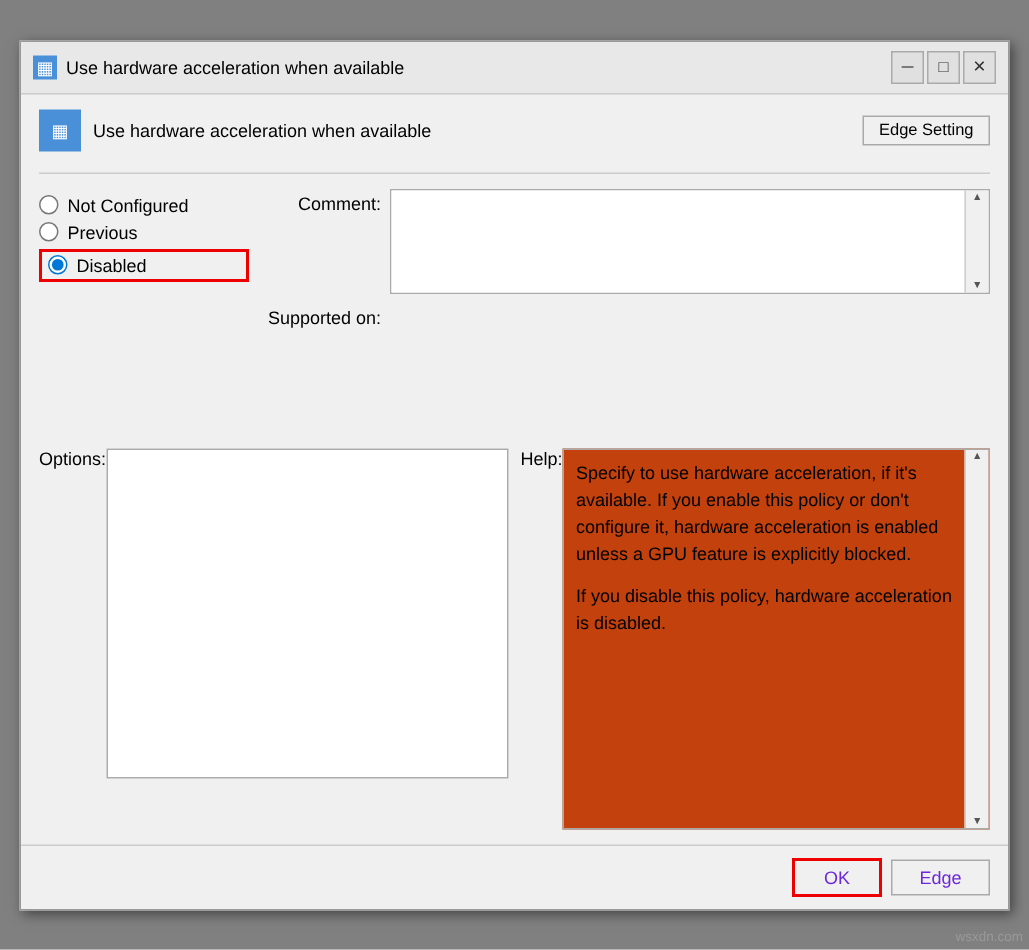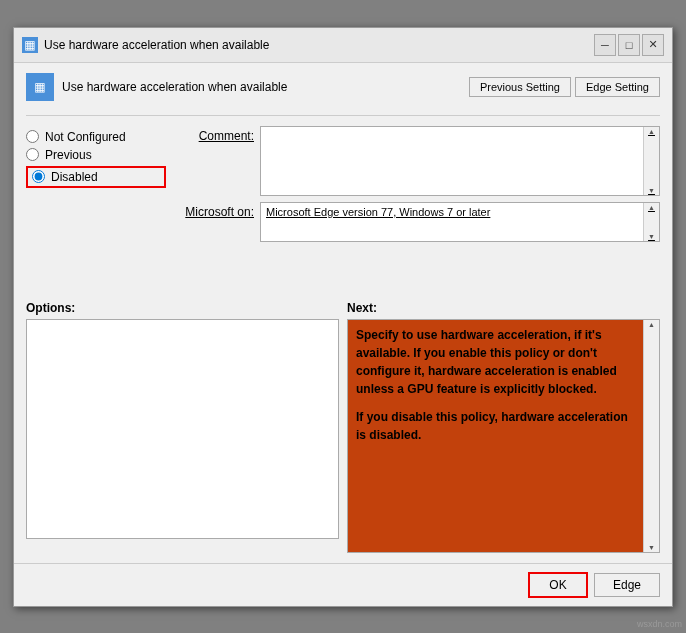--- a/index.html
+++ b/index.html
@@ -179,21 +179,20 @@
       padding: 2px 4px;
       display: inline-flex;
       gap: 6px;
     }
 
     .right-panel {
       flex: 1;
       display: flex;
       flex-direction: column;
       gap: 6px;
-      text-decoration: underline;
     }
 
     .field-row {
       display: flex;
       align-items: flex-start;
       gap: 6px;
     }
 
     .field-label {
       min-width: 80px;
@@ -210,42 +209,41 @@
     .options-box {
       flex: 1;
       border: 1px solid #aaa;
       background: white;
       min-height: 180px;
       max-height: 220px;
     }
 
     .section-wrapper {
       display: flex;
-      flex-direction: column;
-      flex: 1;
-      font-weight: bold;
+      flex-direction: row;
+      flex: 1;
     }
 
     .bottom-bar {
       display: flex;
       justify-content: flex-end;
       gap: 6px;
       padding: 8px 12px;
       border-top: 1px solid #ccc;
       background: #f0f0f0;
       align-items: center;
     }
 
     .bottom-btn {
       padding: 4px 18px;
       background: #f0f0f0;
       border: 1px solid #aaa;
       cursor: pointer;
       font-size: 12px;
-      color: #000000;
+      color: #6d28d9;
       min-width: 60px;
     }
 
     .bottom-btn.ok-btn {
       border: 2px solid #e00;
     }
 
     .watermark {
       position: absolute;
       bottom: 4px;
@@ -345,21 +343,20 @@
   <div class="content">
 
     <div class="header-row">
       <div class="header-left">
         <div class="header-icon">
           <span>▦</span>
         </div>
         <span class="header-title">Use hardware acceleration when available</span>
       </div>
       <div class="header-buttons">
-        <button class="nav-btn">Previous Setting</button>
         <button class="nav-btn">Edge Setting</button>
       </div>
     </div>
 
     <hr class="divider">
 
     <div class="main-area">
 
       <div class="left-panel">
         <div class="radio-group">
@@ -388,41 +385,34 @@
           <div class="comment-with-scroll">
             <textarea class="comment-inner" style="border: none; resize: none; padding: 2px; font-size: 11px; width: 100%;"></textarea>
             <div class="mini-scrollbar">
               <span class="mini-arrow">▲</span>
               <span class="mini-arrow">▼</span>
             </div>
           </div>
         </div>
 
         <div class="field-row">
-          <span class="field-label">Microsoft on:</span>
-          <div class="supported-with-scroll">
-            <span class="supported-text">Microsoft Edge version 77, Windows 7 or later</span>
-            <div class="mini-scrollbar">
-              <span class="mini-arrow">▲</span>
-              <span class="mini-arrow">▼</span>
-            </div>
-          </div>
+          <span class="field-label">Supported on:</span>
         </div>
       </div>
     </div>
 
     <div class="options-help-outer">
 
       <div class="section-wrapper" style="flex:1; margin-right:8px;">
         <span class="section-title">Options:</span>
         <div class="options-box"></div>
       </div>
 
       <div class="section-wrapper" style="flex:1;">
-        <span class="section-title">Next:</span>
+        <span class="section-title">Help:</span>
         <div class="help-with-scroll">
           <div class="help-inner">
             <p class="help-para">Specify to use hardware acceleration, if it's available. If you enable this policy or don't configure it, hardware acceleration is enabled unless a GPU feature is explicitly blocked.</p>
             <p class="help-para">If you disable this policy, hardware acceleration is disabled.</p>
           </div>
           <div class="mini-scrollbar" style="min-height:180px;">
             <span class="mini-arrow">▲</span>
             <span class="mini-arrow">▼</span>
           </div>
         </div>

